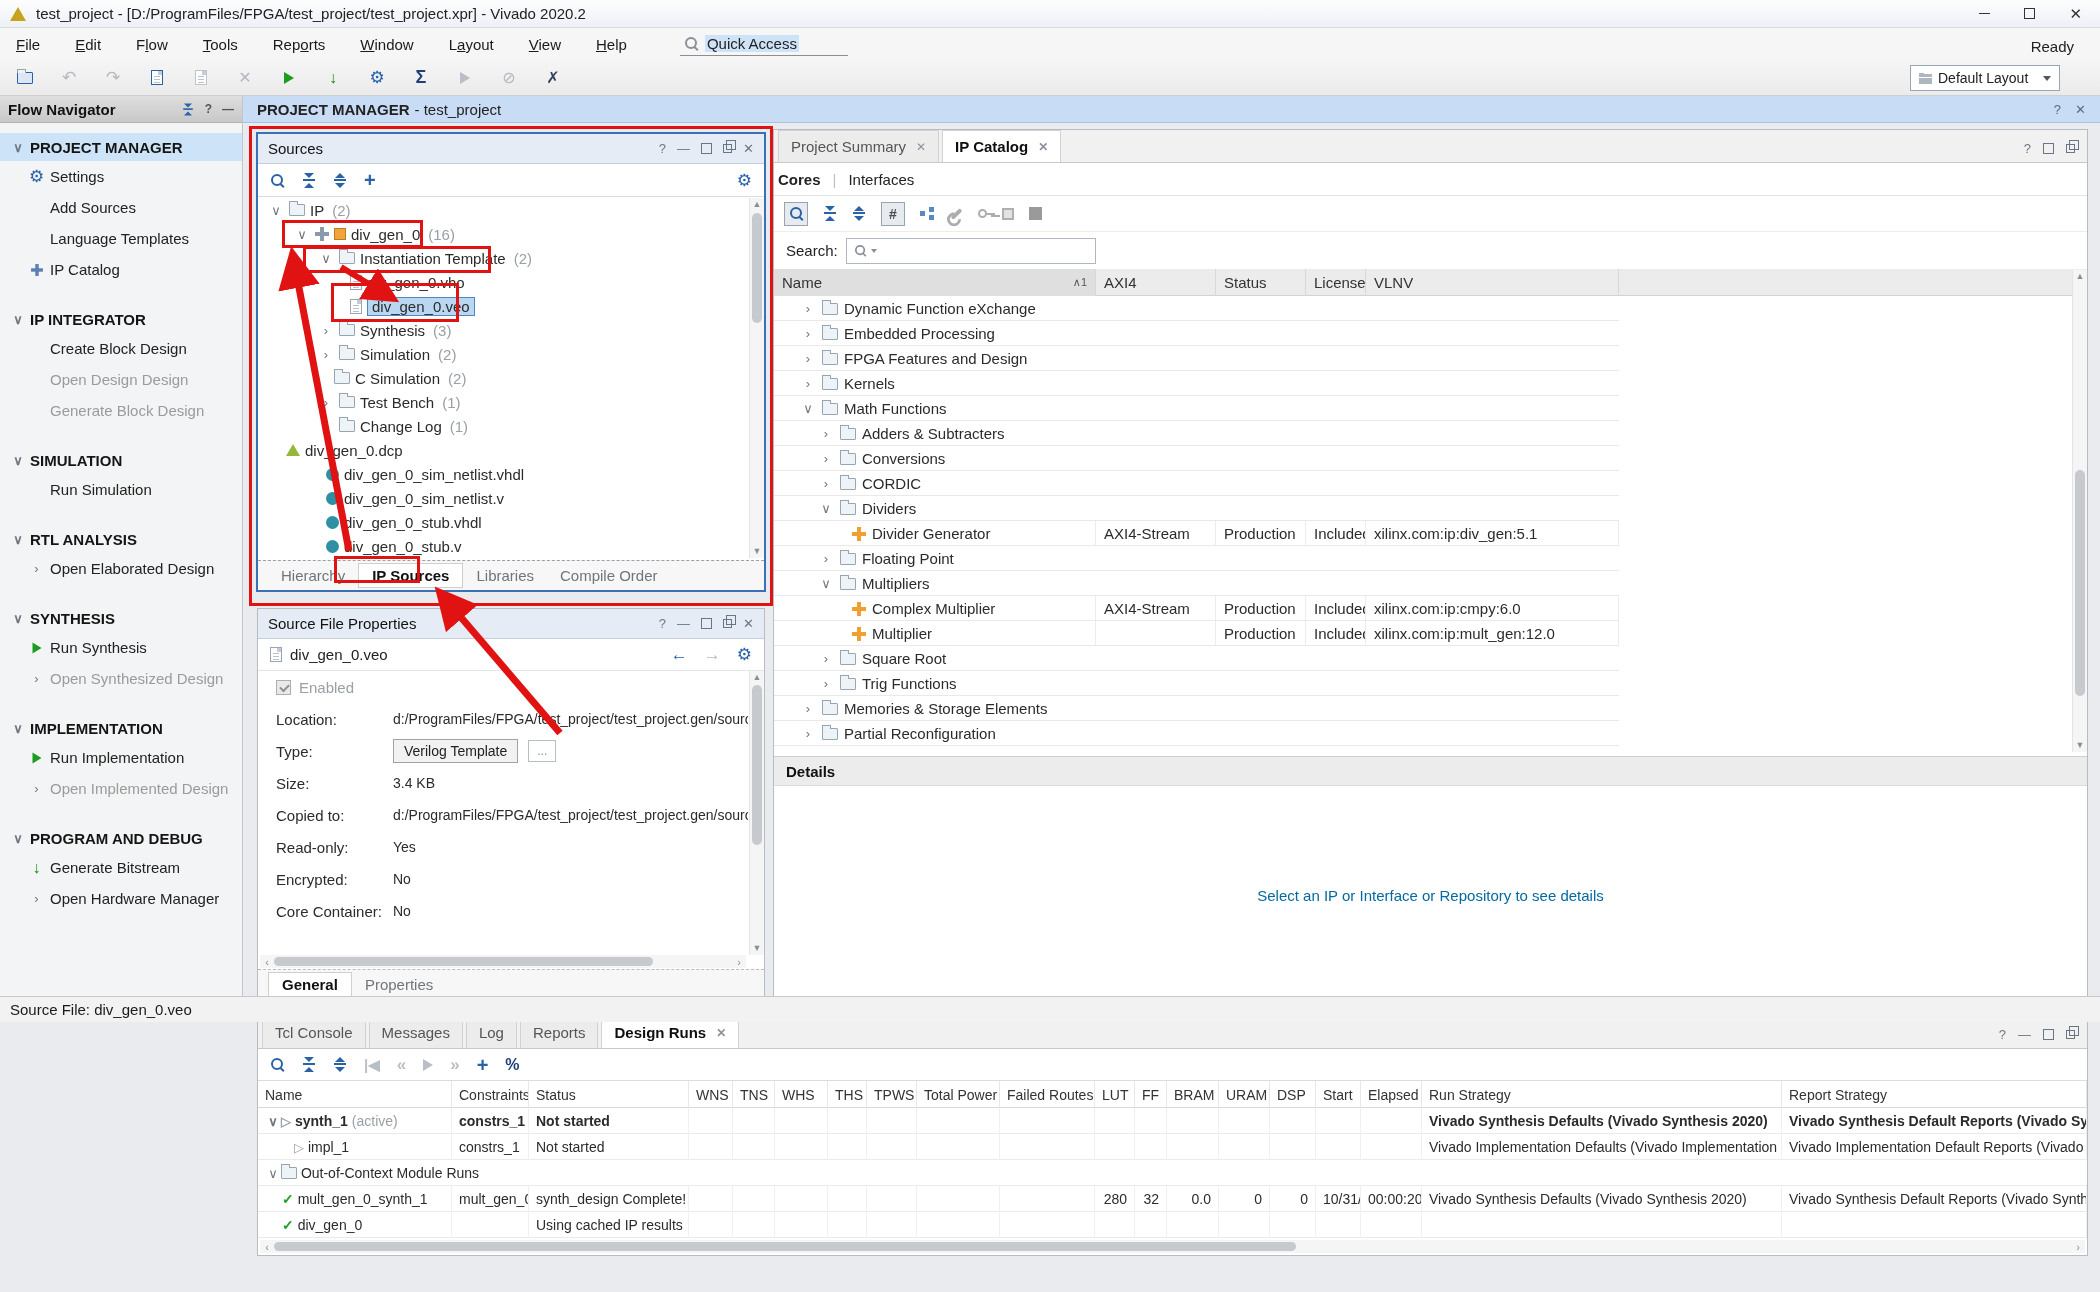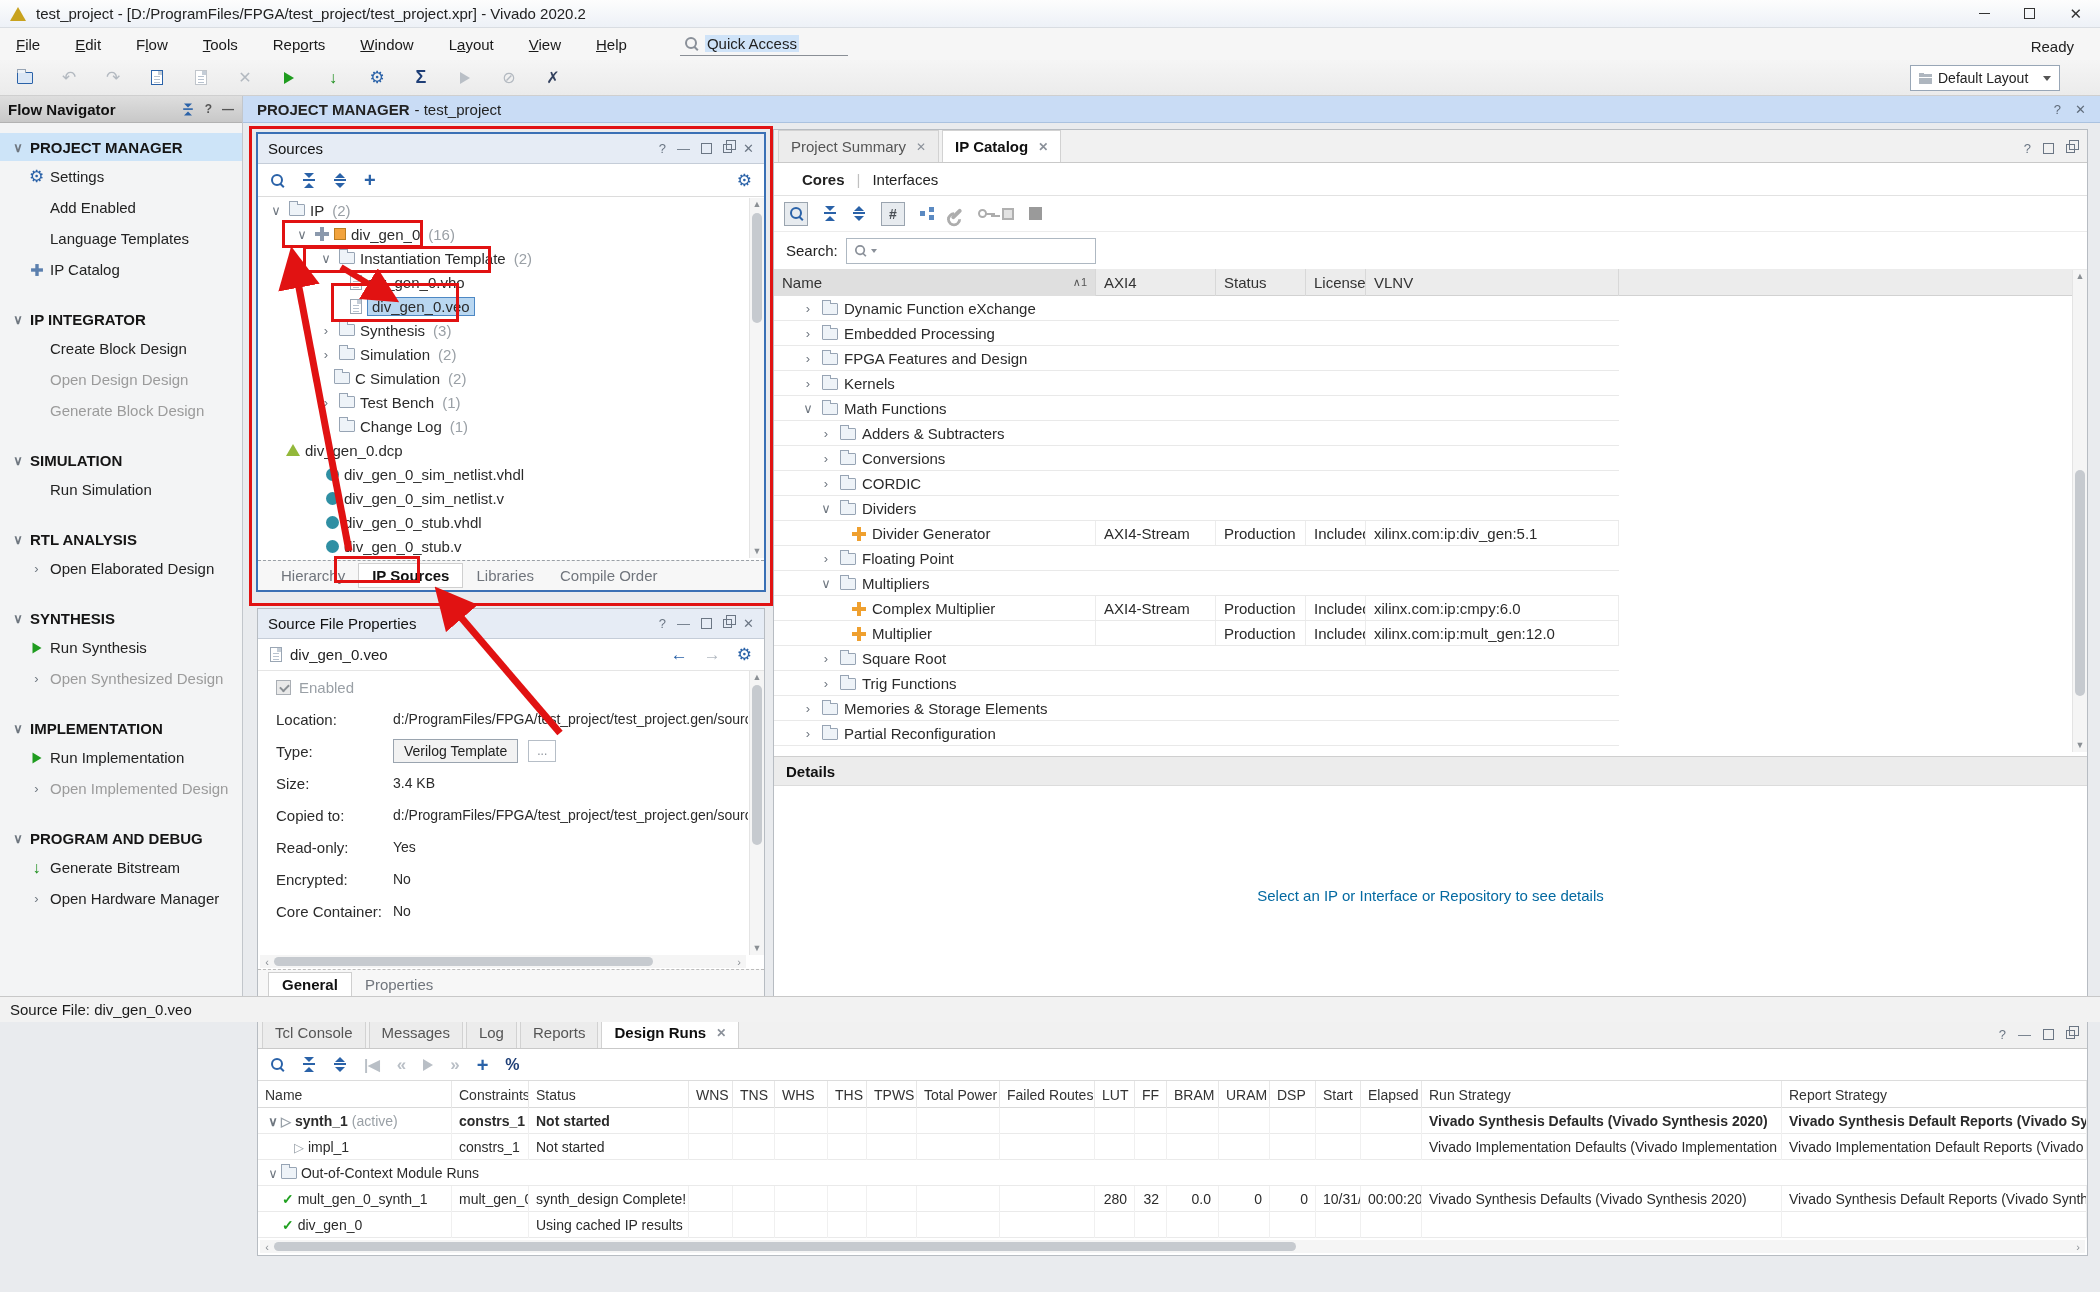--- a/index.html
+++ b/index.html
@@ -119,21 +119,21 @@
 .typbtn{border:1px solid #9aa4af;background:#f2f2f2;padding:3px 10px;font-size:14px}
 .dots{border:1px solid #b6bec7;padding:3px 8px;color:#8a9099;margin-left:10px;font-size:12px}
 .ftabs{position:absolute;left:0;right:0;bottom:0;height:30px;border-top:1px dashed #bbb;background:#f7f7f7;display:flex;align-items:center;padding-left:10px}
 
 .rightp{left:530px;top:33px;right:12px;height:876px}
 .rtabs{height:33px;background:#f1f1f1;border-bottom:1px solid #c9c9c9;display:flex;align-items:flex-end;padding-left:4px;gap:3px}
 .rtab{height:32px;display:flex;align-items:center;padding:0 12px;gap:10px;background:#ececec;border:1px solid #d2d2d2;border-bottom:none;color:#555}
 .rtab .x{color:#8a9099;font-size:12px}
 .rtab.act{background:#fff;font-weight:bold;color:#0f0f0f}
 .rbtns{margin-left:auto;display:flex;gap:12px;color:#6b7684;font-size:13px;align-items:center;padding:0 12px 6px 0}
-.subtabs{height:33px;display:flex;align-items:center;gap:12px;padding:0 28px;border-bottom:1px solid #e2e2e2}
+.subtabs{height:33px;display:flex;align-items:center;gap:12px;padding:0 4px;border-bottom:1px solid #e2e2e2}
 .ctool{height:36px;display:flex;align-items:center;gap:15px;padding:0 10px;border-bottom:1px solid #ececec}
 .csearch{height:37px;display:flex;align-items:center;gap:8px;padding:0 12px}
 .sbox{width:250px;height:26px;border:1px solid #aeb8c2;background:#fff;display:flex;align-items:center;gap:3px;padding:0 6px;color:#8a9099}
 .tinydown{width:0;height:0;border-left:3px solid transparent;border-right:3px solid transparent;border-top:4px solid #8a9099}
 .cgrid{display:grid;grid-template-columns:322px 120px 90px 60px 253px 1fr;align-items:center}
 .chead{height:27px;background:#ececec;border-bottom:1px solid #d2d2d2}
 .chead .c{height:27px;display:flex;align-items:center;padding:0 8px;border-right:1px solid #d8d8d8;color:#333}
 .chead .c.first{background:#dfdfdf}
 .sort{margin-left:auto;color:#555;font-size:11px}
 .crow{height:25px;position:relative}
@@ -246,21 +246,21 @@
           <span>PROJECT MANAGER</span>
         </div>
       <div class="fn-item">
           <span class="ib">
             <span class="gear">⚙</span>
           </span>
           <span>Settings</span>
         </div>
       <div class="fn-item">
           <span class="ib"></span>
-          <span>Add Enabled</span>
+          <span>Add Sources</span>
         </div>
       <div class="fn-item">
           <span class="ib"></span>
           <span>Language Templates</span>
         </div>
       <div class="fn-item">
           <span class="ib">
             <span class="ico-ipx blue" style="transform:scale(.85)"></span>
           </span>
           <span>IP Catalog</span>

